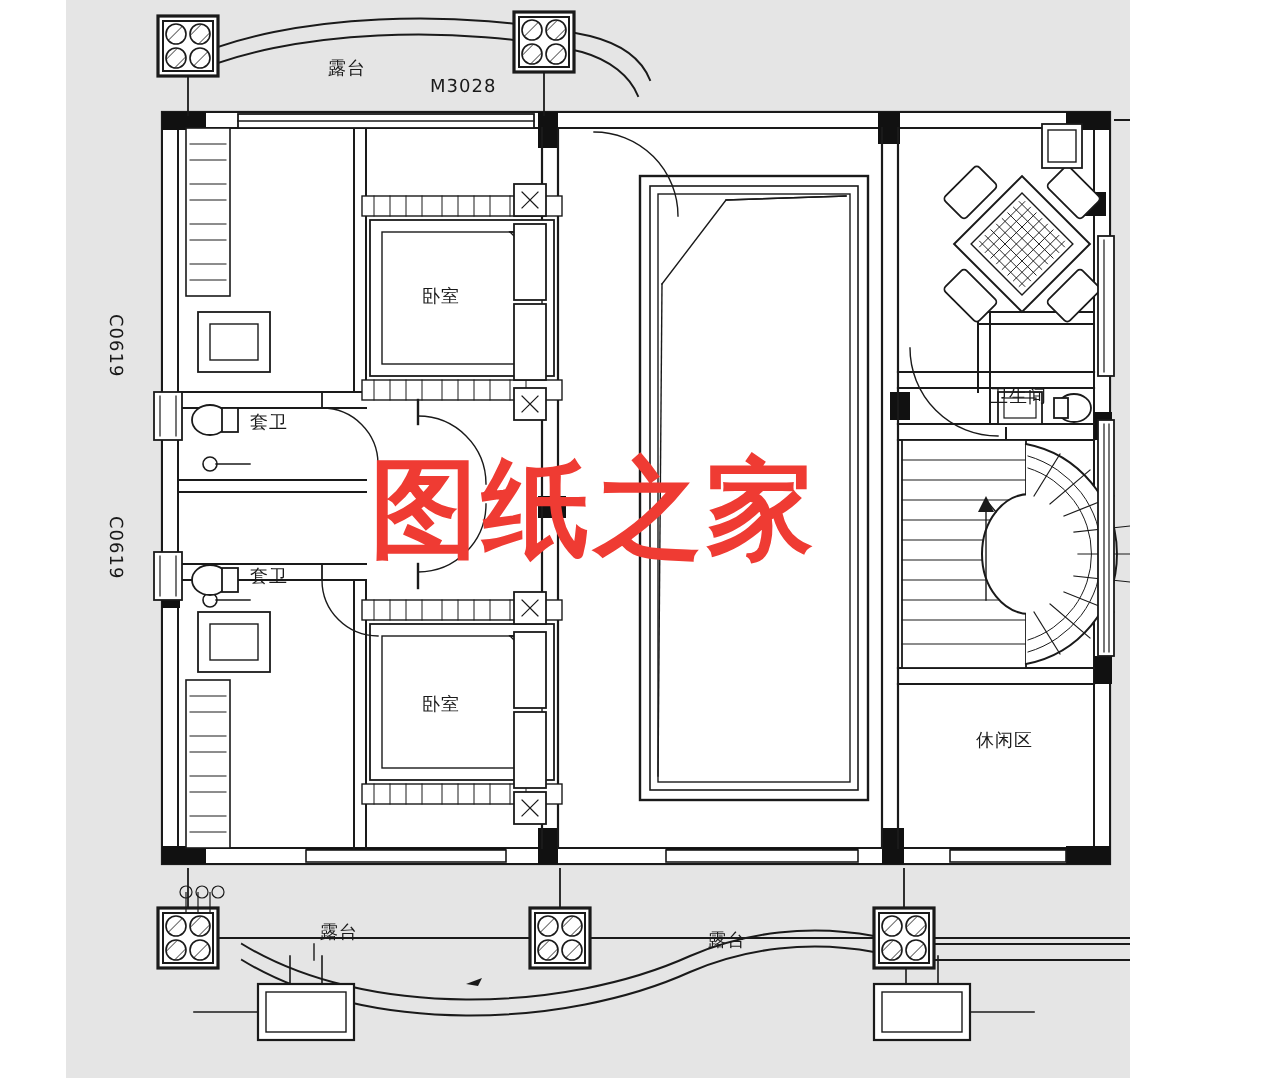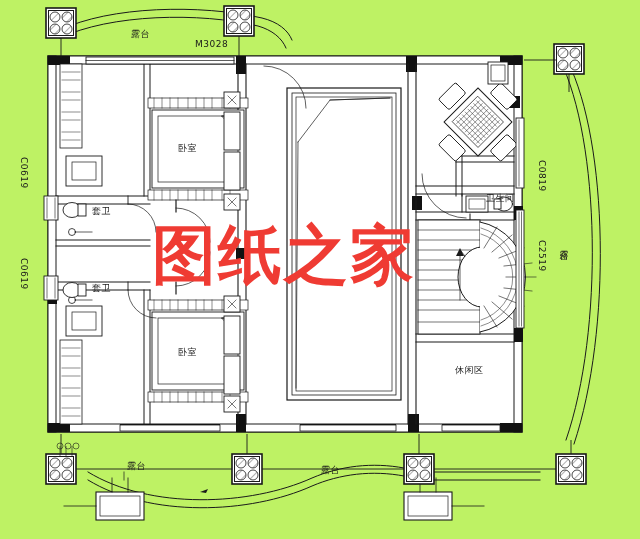--- a/index.html
+++ b/index.html
@@ -1,26 +1,26 @@
 <!DOCTYPE html>
 <html><head>
 <meta charset="utf-8">
 <title>Floor Plan</title>
 <style>
   html,body{margin:0;padding:0;background:#ffffff;}
   body{font-family:"DejaVu Sans","Liberation Sans",sans-serif;}
-  #plan-root{position:relative;width:640px;height:539px;background:#bef264;overflow:hidden;}
+  #plan-root{position:relative;width:532px;height:539px;background:#e5e5e5;overflow:hidden;margin-left:33px;}
   #plan-svg{position:absolute;left:0;top:0;width:640px;height:539px;}
   .lbl{position:absolute;font-family:"DejaVu Sans","Liberation Sans",sans-serif;
        font-size:9px;color:#1a1a1a;white-space:nowrap;letter-spacing:0.5px;}
   .lbl-v{writing-mode:vertical-rl;text-orientation:mixed;}
   .wm{position:absolute;color:#ef3b33;font-weight:700;white-space:nowrap;
       font-family:"DejaVu Sans","Liberation Sans",sans-serif;
       letter-spacing:2px;pointer-events:none;}
-  #watermark{left:152px;top:222px;font-size:64px;line-height:66px;}
+  #watermark{left:152px;top:222px;font-size:54px;line-height:66px;}
 </style>
 </head>
 <body>
 
 <div id="plan-root">
 
 <svg id="plan-svg" viewBox="0 0 640 539">
   <defs>
 
     <pattern id="colhatch" width="6" height="6" patternUnits="userSpaceOnUse" patternTransform="rotate(45)">
@@ -402,39 +402,39 @@
     <line x1="66" y1="446" x2="66" y2="456"></line>
     <line x1="72" y1="446" x2="72" y2="456"></line>
     <circle cx="60" cy="446" r="3"></circle>
         <circle cx="68" cy="446" r="3"></circle>
         <circle cx="76" cy="446" r="3"></circle>
   </g>
 </svg>
 
 <div class="lbl" style="left:131px;top:28px;">露台</div>
 
-<div class="lbl" style="left:163px;top:39px;padding-left:32px;">M3028</div>
+<div class="lbl" style="left:150px;top:39px;padding-left:32px;">M3028</div>
 
 <div class="lbl lbl-v" style="left:19px;top:157px;">C0619</div>
 
 <div class="lbl lbl-v" style="left:19px;top:258px;">C0619</div>
 
 <div class="lbl lbl-v" style="left:537px;top:160px;">C0819</div>
 
 <div class="lbl lbl-v" style="left:537px;top:240px;">C2519</div>
 
 <div class="lbl" style="left:178px;top:142px;">卧室</div>
 
 <div class="lbl" style="left:178px;top:346px;">卧室</div>
 
 <div class="lbl" style="left:92px;top:205px;">套卫</div>
 
 <div class="lbl" style="left:92px;top:282px;">套卫</div>
 
-<div class="lbl" style="left:486px;top:192px;">卫生间</div>
+<div class="lbl" style="left:462px;top:192px;">卫生间</div>
 
 <div class="lbl" style="left:455px;top:364px;">休闲区</div>
 
 <div class="lbl lbl-v" style="left:557px;top:243px;">露台</div>
 
 <div class="lbl" style="left:127px;top:460px;">露台</div>
 
 <div class="lbl" style="left:321px;top:464px;">露台</div>
 
 <div class="wm" id="watermark">图纸之家</div>

